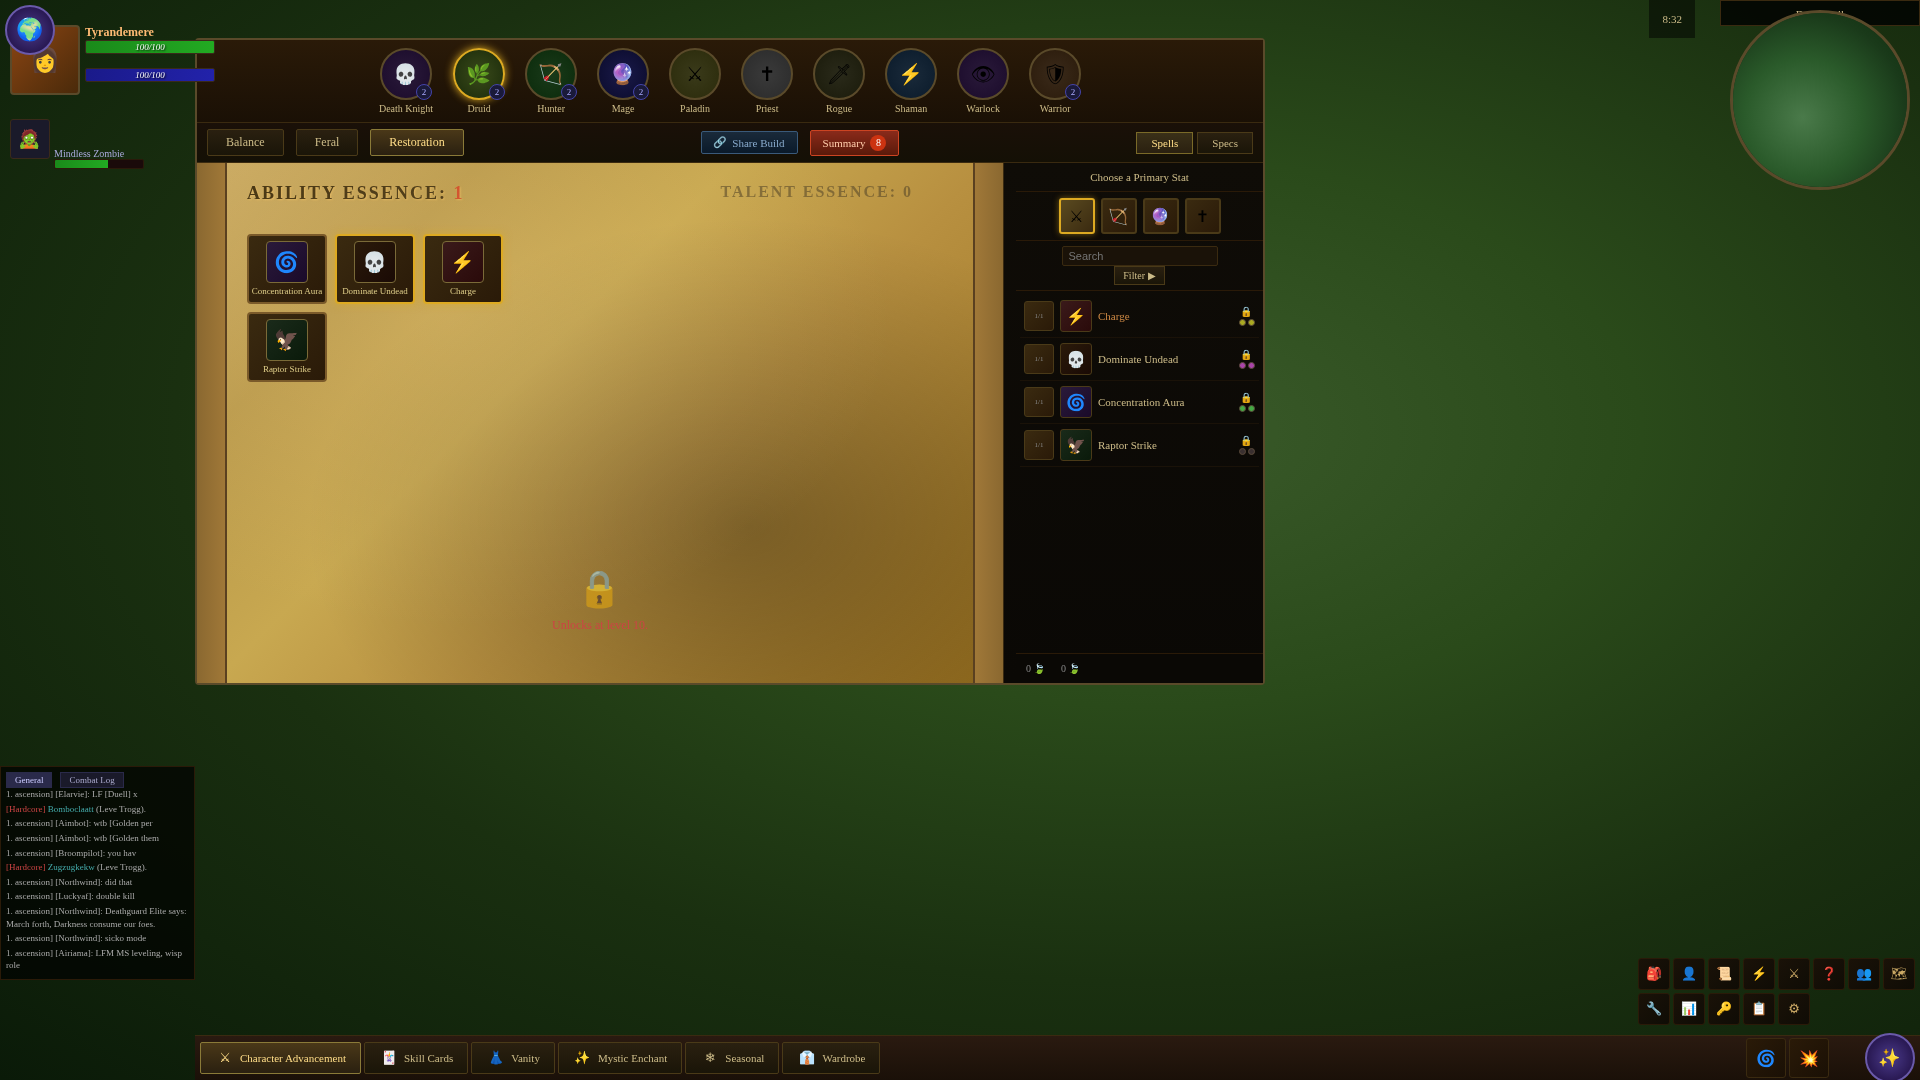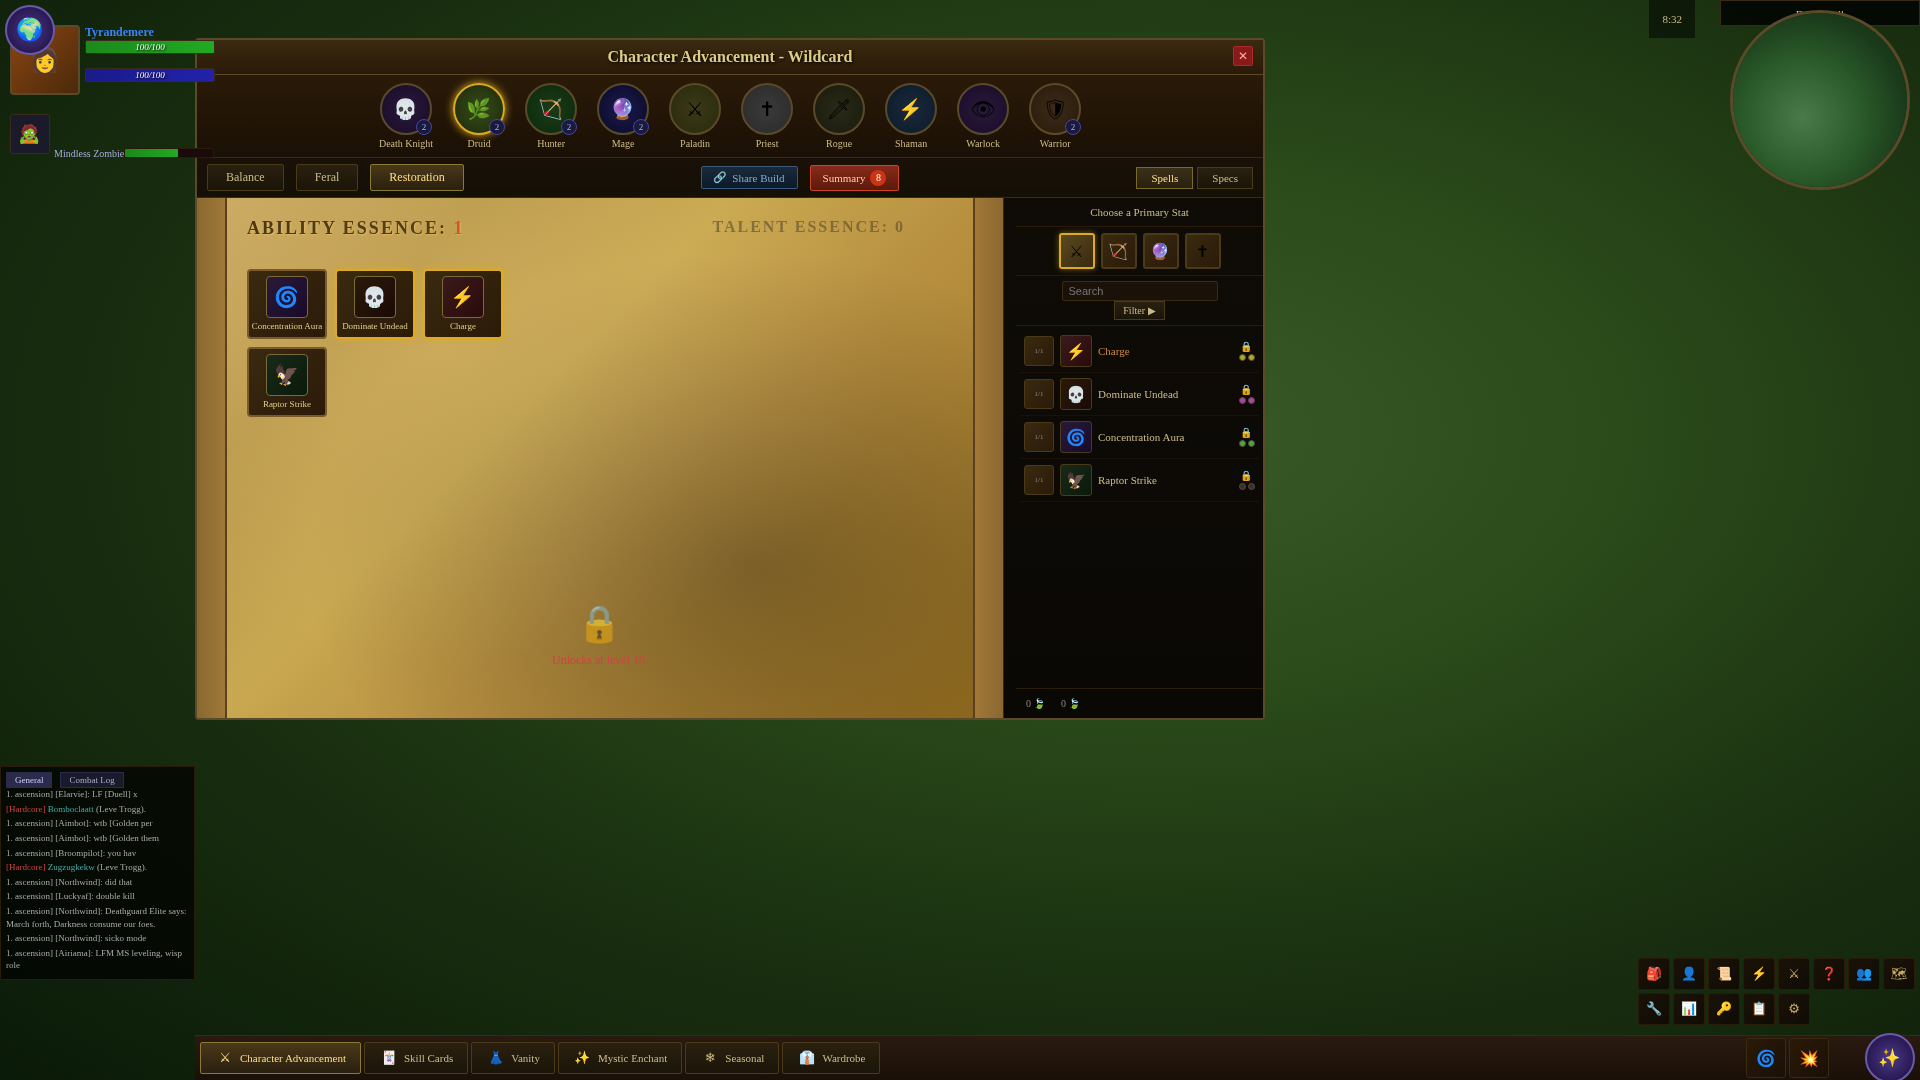--- a/index.html
+++ b/index.html
@@ -57,21 +57,21 @@
       background: linear-gradient(135deg, #8b4513, #4a2a0a);
       border-radius: 4px;
       display: flex;
       align-items: center;
       justify-content: center;
       color: #cc8844;
       font-size: 24px;
     }
 
     .player-name {
-      color: #3b82f6;
+      color: #fdba74;
       font-size: 12px;
       font-weight: bold;
     }
 
     .health-bar, .mana-bar {
       width: 130px;
       height: 14px;
       background: #1a0a0a;
       border: 1px solid #3a2a1a;
       border-radius: 2px;
@@ -120,21 +120,21 @@
       border-radius: 3px;
       display: flex;
       align-items: center;
       justify-content: center;
       color: #7a7aaa;
       font-size: 18px;
     }
 
     .pet-info {
       display: flex;
-      flex-direction: row;
+      flex-direction: column;
       gap: 0;
       margin-top: 40px;
     }
 
     .pet-name {
       color: #aaaadd;
       font-size: 10px;
     }
 
     .pet-health {
@@ -366,21 +366,21 @@
       font-weight: bold;
       text-align: center;
       margin-bottom: 15px;
       text-shadow: 1px 1px 2px rgba(255,200,100,0.5);
       letter-spacing: 2px;
     }
 
     .talent-essence-header {
       position: absolute;
       top: 20px;
-      right: 68px;
+      right: 60px;
       color: #5a4a2a;
       font-size: 16px;
       font-weight: bold;
       opacity: 0.6;
       letter-spacing: 2px;
       text-align: center;
     }
 
     .ability-slots {
       display: flex;
@@ -883,24 +883,20 @@
     <div class="chat-message">1. ascension] [Northwind]: did that</div>
     <div class="chat-message">1. ascension] [Luckyaf]: double kill</div>
     <div class="chat-message">1. ascension] [Northwind]: Deathguard Elite says: March forth, Darkness consume our foes.</div>
     <div class="chat-message">1. ascension] [Northwind]: sicko mode</div>
     <div class="chat-message">1. ascension] [Airiama]: LFM MS leveling, wisp role</div>
   </div>
 </div>
 
 <div class="main-window">
 
-  <div class="window-title-bar">
-    <span class="window-title">Character Advancement - Wildcard</span>
-    <div class="window-close">✕</div>
-  </div>
 
   <div class="class-icons-row">
     <div class="class-icon">
       <div class="class-icon-img" style="background:radial-gradient(circle,#2a1a3a,#1a0a2a);">
         <span>💀</span>
         <div class="class-badge">2</div>
       </div>
       <span class="class-name">Death Knight</span>
     </div>
     <div class="class-icon">

